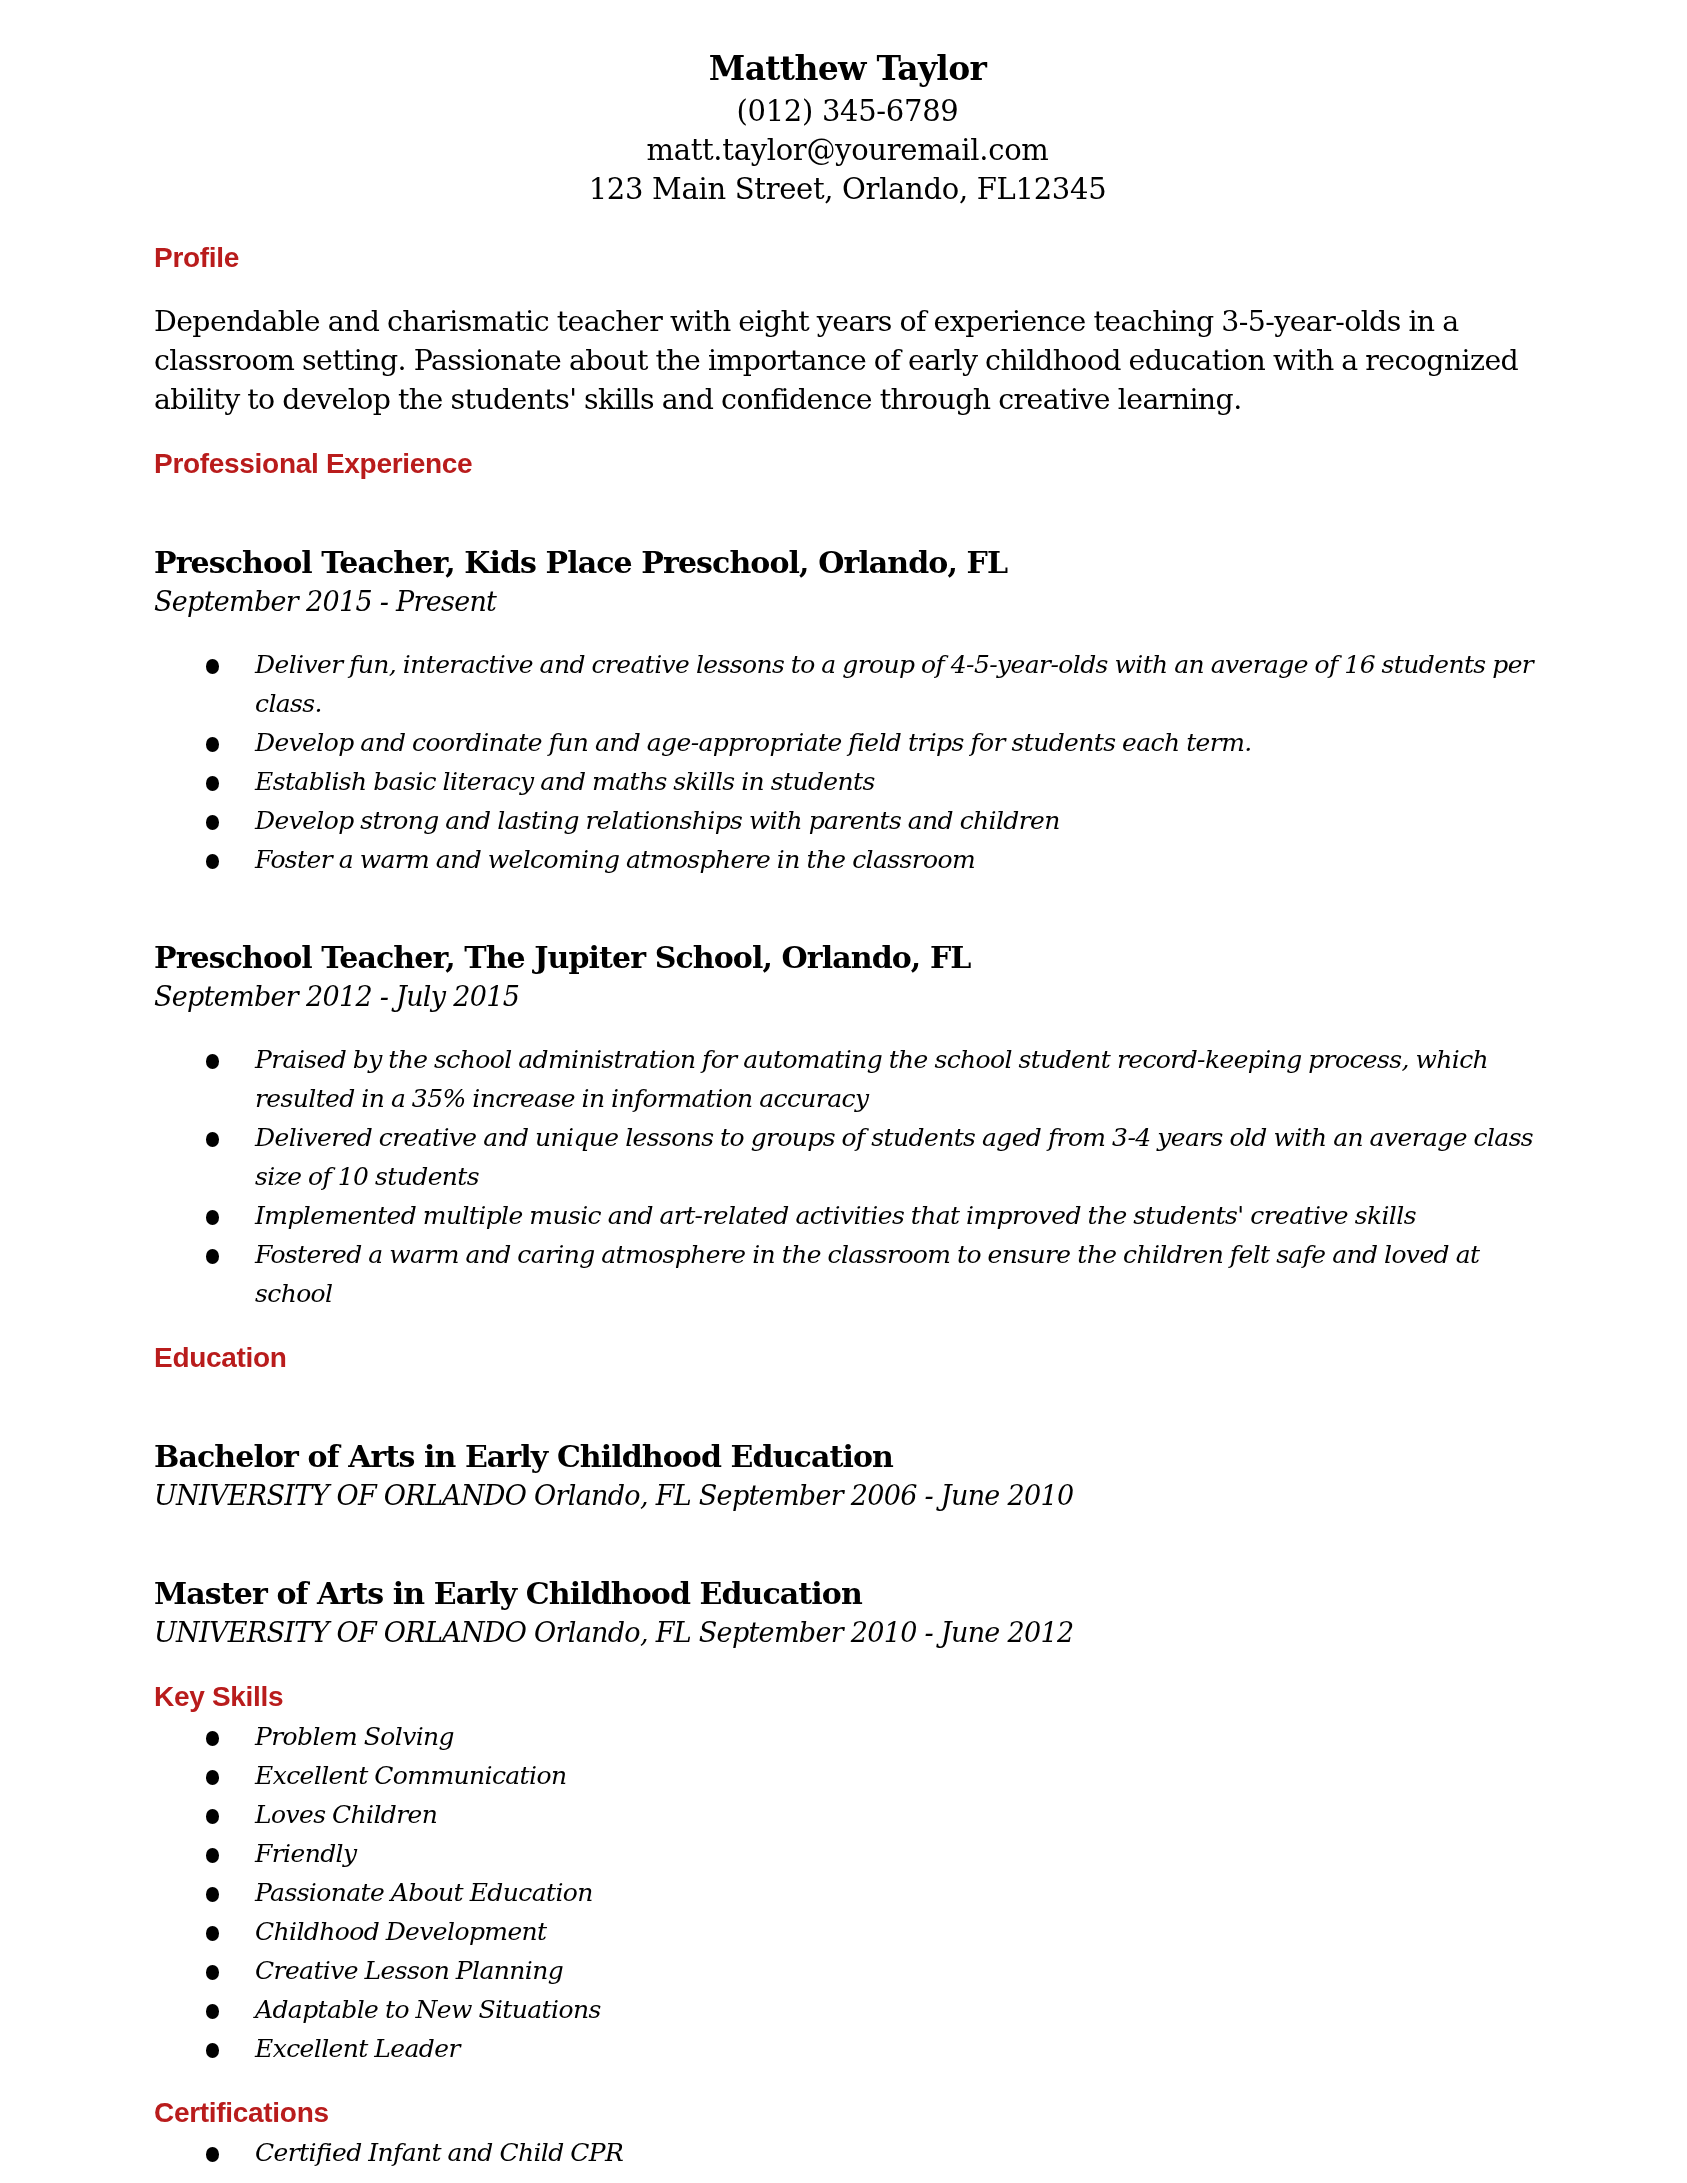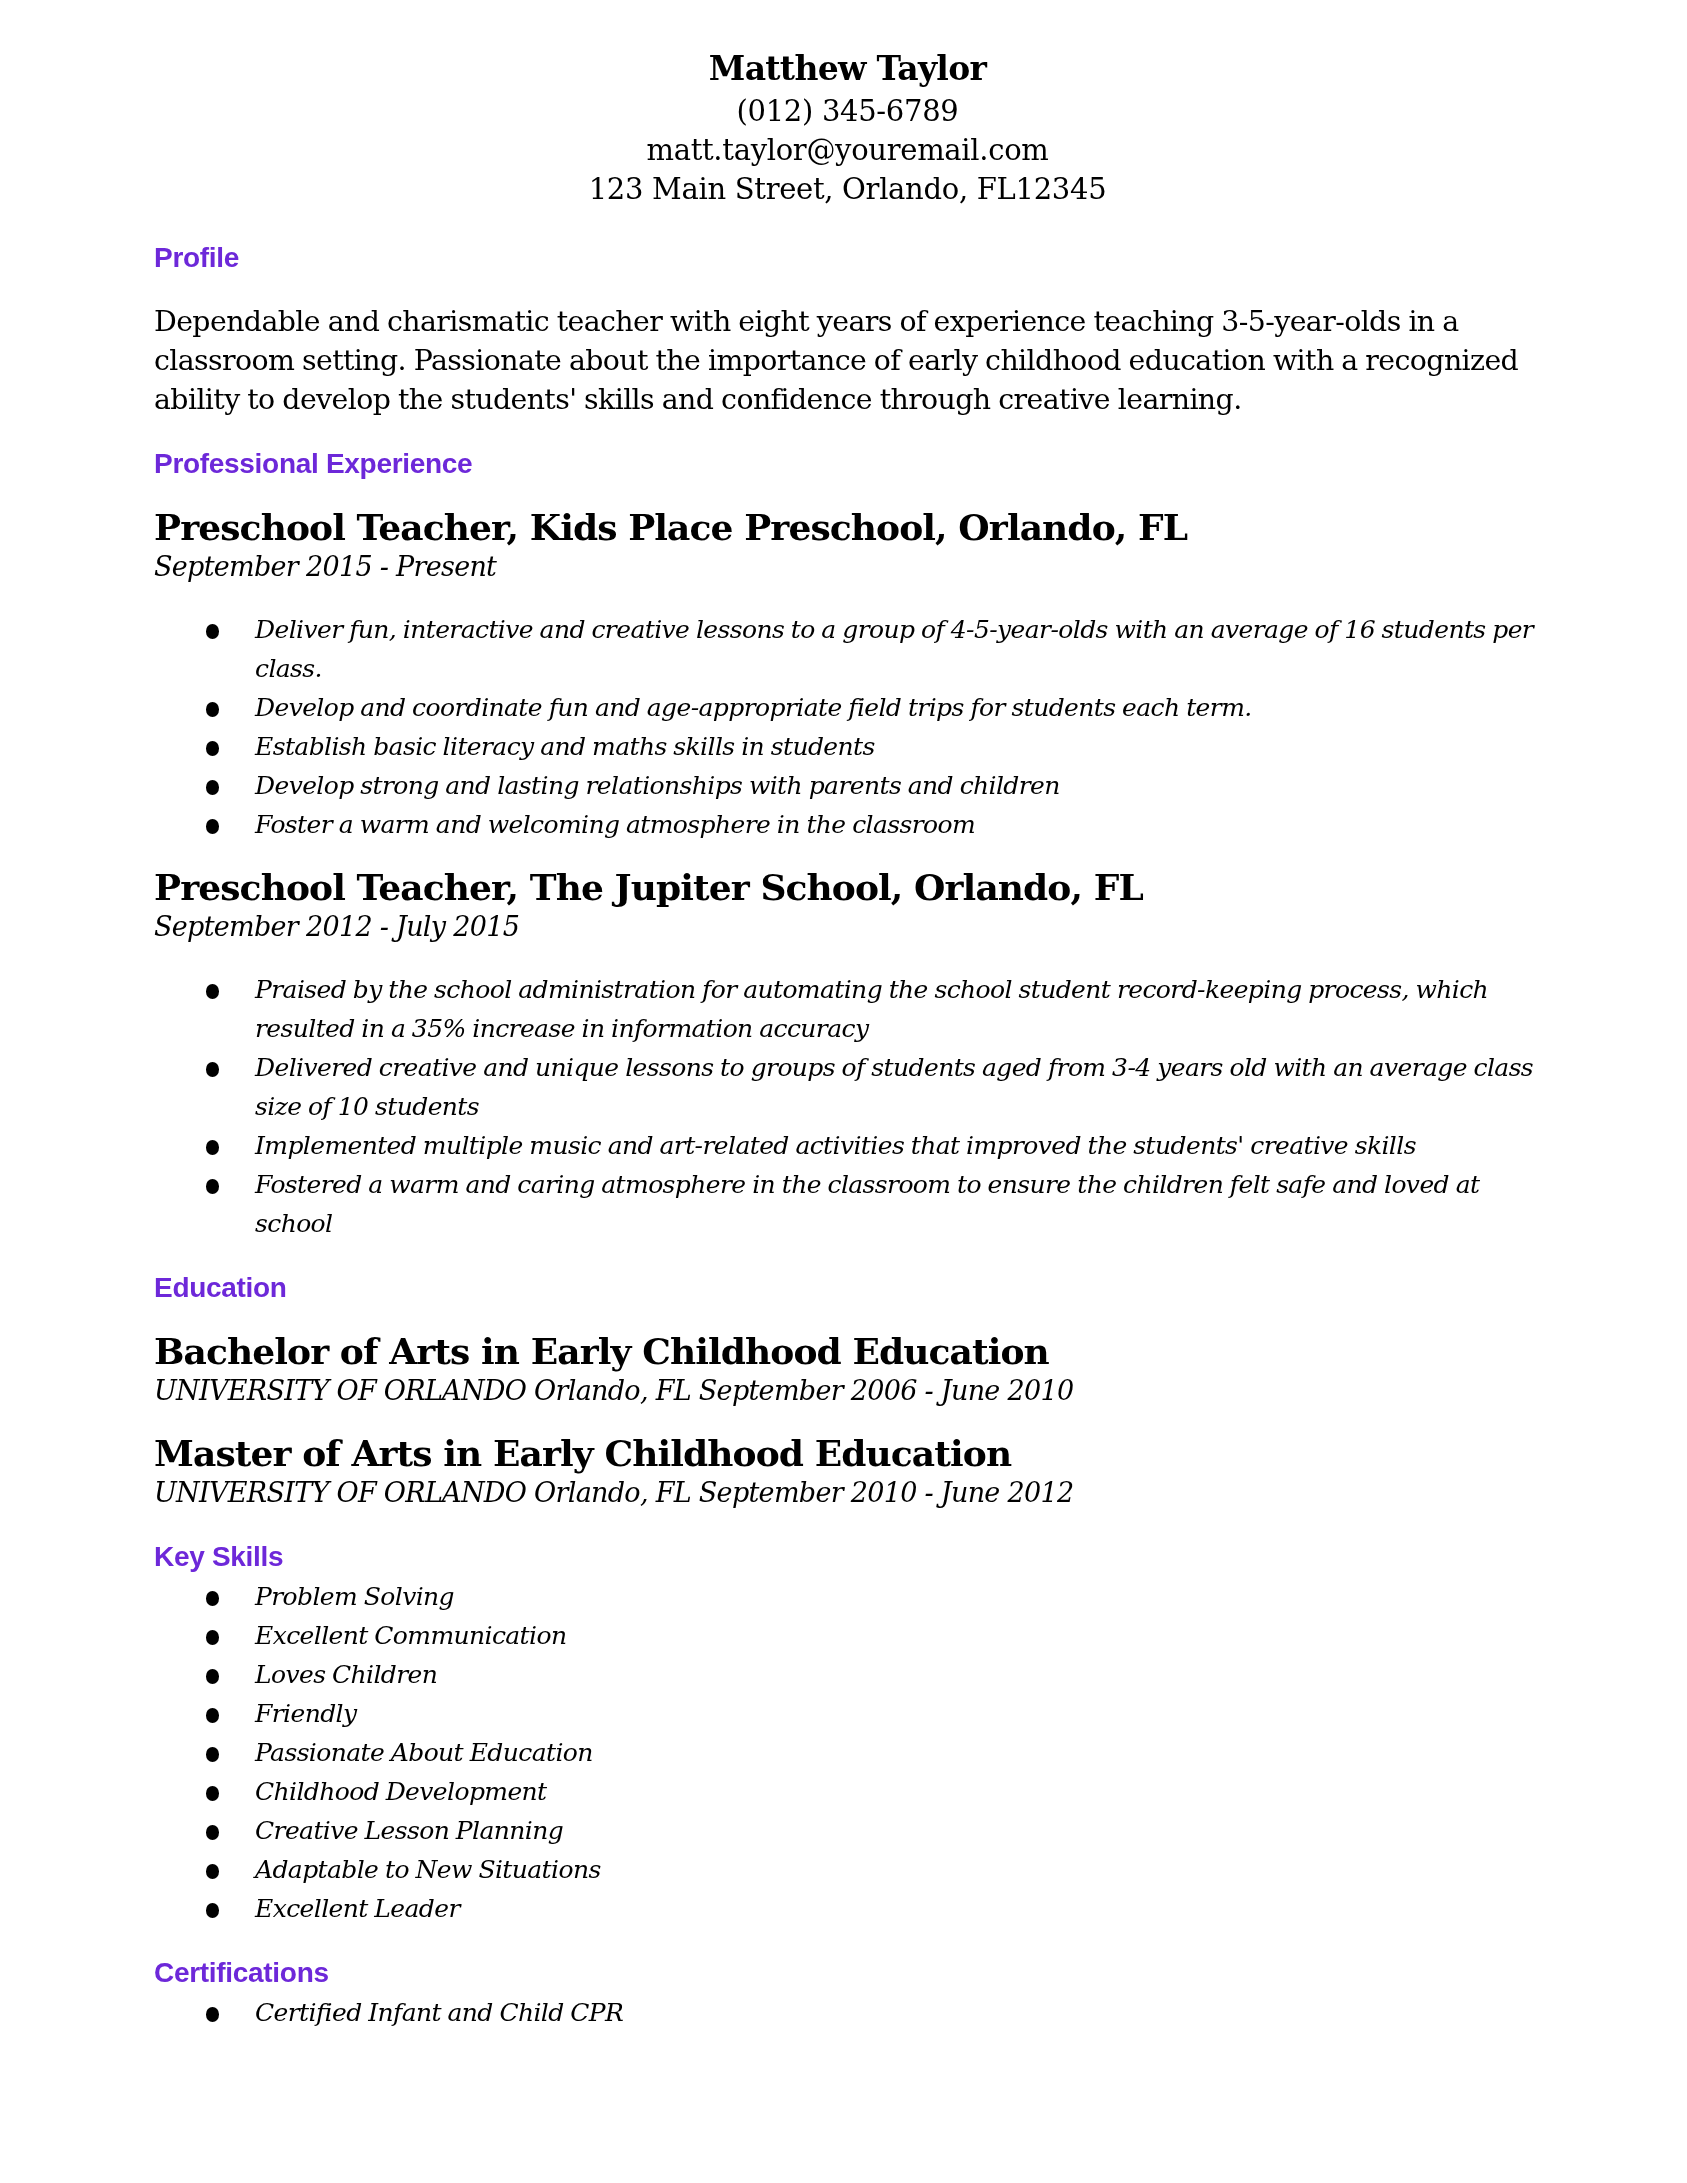--- a/index.html
+++ b/index.html
@@ -12,26 +12,26 @@
   .header { position: absolute; left: 0; top: 46px; width: 1687px; text-align: center; }
   .name {
     font-family: "DejaVu Serif", serif; font-weight: bold;
     font-size: 33px; line-height: 46px; height: 46px; letter-spacing: -0.7px;
   }
   .contact { font-size: 29px; line-height: 39px; height: 39px; letter-spacing: -0.3px; }
 
   .body { position: absolute; left: 150px; top: 238px; width: 1396px; }
   .section-heading {
     font-family: "Liberation Sans", sans-serif; font-weight: bold;
-    color: #6d28d9; font-size: 28px; line-height: 40px; height: 40px;
+    color: #b91c1c; font-size: 28px; line-height: 40px; height: 40px;
     letter-spacing: -0.3px;
   }
   .para { font-size: 28.4px; line-height: 39px; letter-spacing: -0.6px; word-spacing: -0.7px; }
   .job-title, .degree {
-    font-weight: bold; font-size: 36px; line-height: 39px; letter-spacing: -0.9px;
+    font-weight: bold; font-size: 30px; line-height: 39px; letter-spacing: -0.9px; margin-top: 35px;
   }
   .job-date, .school {
     font-style: italic; font-size: 27px; line-height: 39px; letter-spacing: -0.7px;
   }
   ul.bullets { list-style: none; margin: 0; padding: 0; }
   ul.bullets li {
     position: relative; padding-left: 101px;
     font-size: 25px; line-height: 39px; letter-spacing: -0.6px; word-spacing: -0.7px; font-style: italic;
   }
   ul.bullets li .dot {

